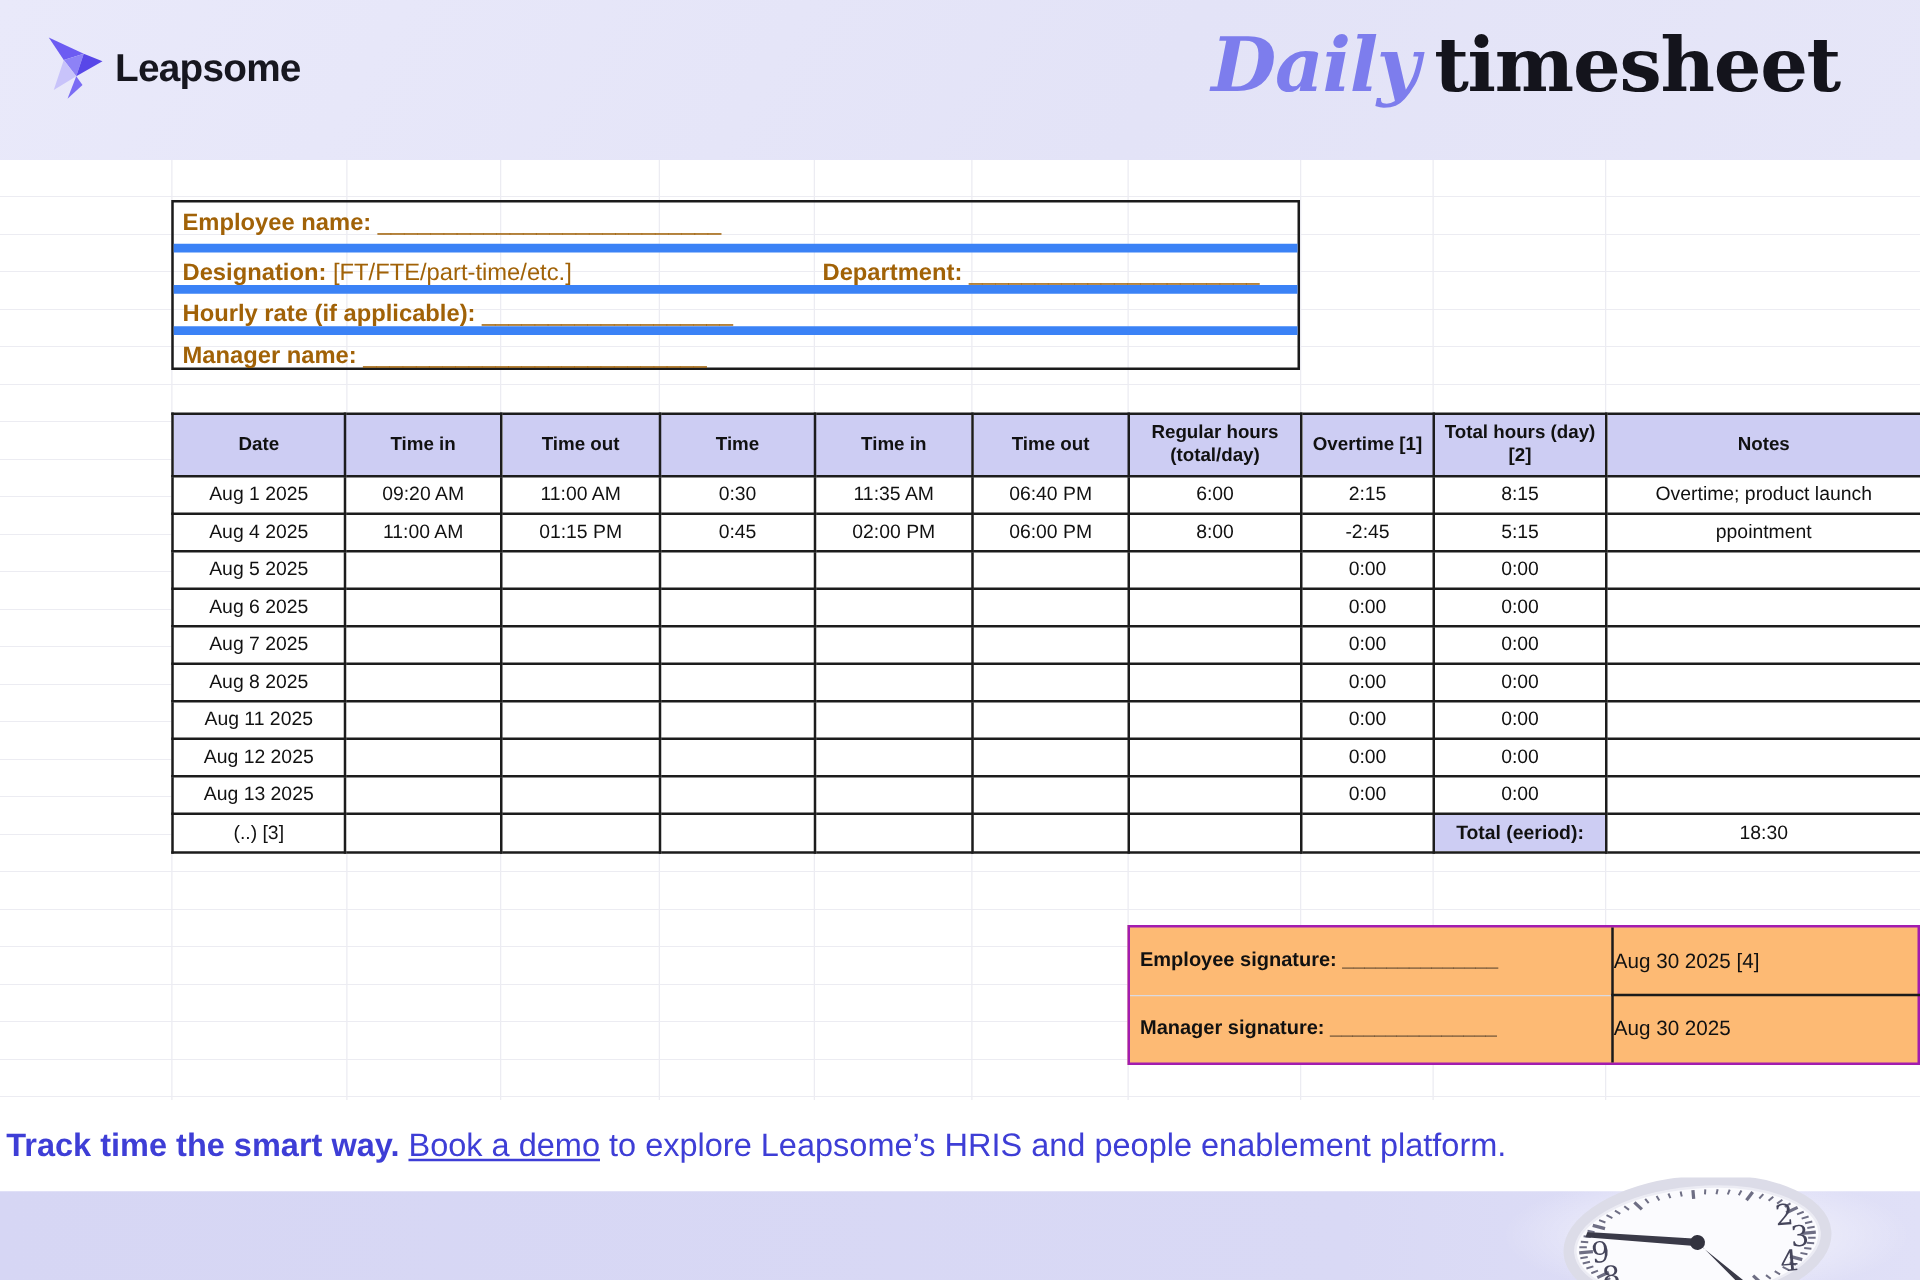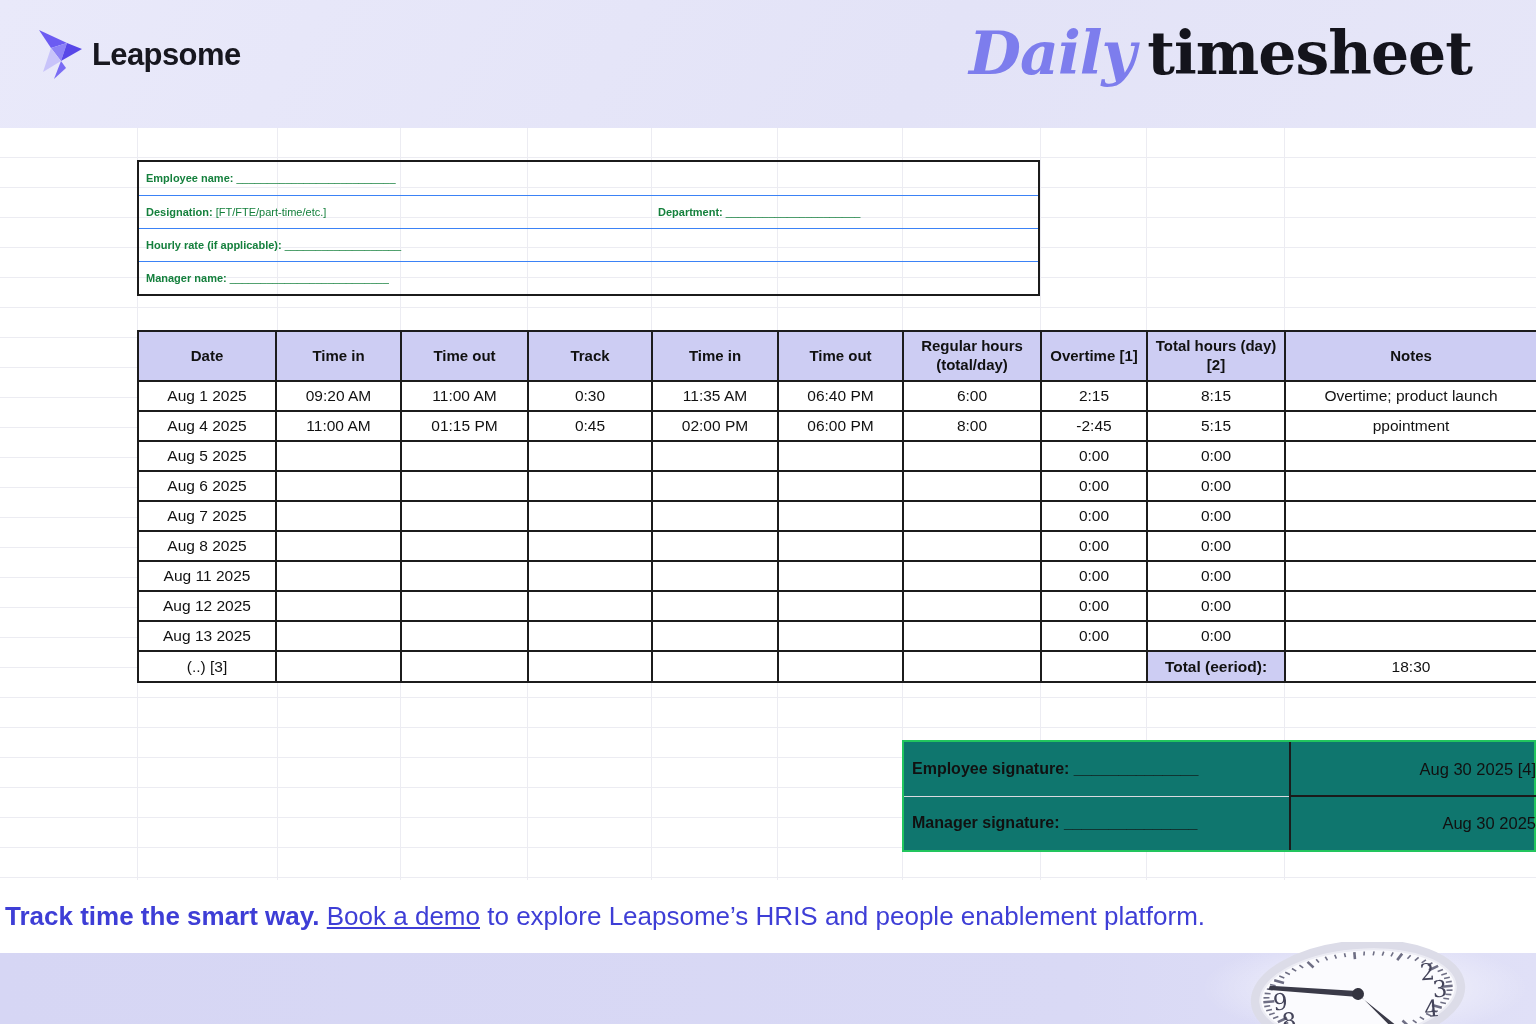--- a/index.html
+++ b/index.html
@@ -18,43 +18,43 @@
   .title-main { color:#14141c; font-weight:700;margin-top:32px; }
 
   
   .grid-layer { position:absolute; left:0; top:128px; width:1536px; height:752px;
     background-image:repeating-linear-gradient(to bottom, transparent 0 29px, #ececf2 29px 30px); }
   .vline { position:absolute; top:0; width:1px; height:752px; background:#ececf2; }
 
   
   .info-box { position:absolute; left:137px; top:160px; width:903px; height:136px;
     border:2px solid #1b1b1b; background:transparent; }
-  .info-row { position:relative; height:33px; font-size:11px; color:#15803d; line-height:33px; padding-left:7px; white-space:nowrap; }
-  .info-row + .info-row { border-top:1px solid #3b82f6; }
+  .info-row { position:relative; height:33px; font-size:19px; color:#a16207; line-height:33px; padding-left:7px; white-space:nowrap; }
+  .info-row + .info-row { border-top:7px solid #3b82f6; }
   .info-label { font-weight:700; }
   .info-value { font-weight:400; }
   .info-right { position:absolute; left:519px; top:0; }
 
   
   table.timesheet { position:absolute; left:137px; top:330px; width:1399px;
     border-collapse:collapse; table-layout:fixed; background:#fff; }
   table.timesheet th, table.timesheet td { border:2px solid #1c1c1c; text-align:center; vertical-align:middle; overflow:hidden; }
   table.timesheet th { height:50px; background:#cdcdf3; font-size:15px; font-weight:700; color:#111; line-height:1.25; padding:0 2px; }
   table.timesheet td { height:30px; font-size:15.5px; color:#111; padding:0 3px; white-space:nowrap; }
   td.total-label { background:#cdcdf3; font-weight:700; }
   td.total-value { color:#3a3a42; }
 
   
-  .sig-box { position:absolute; left:902px; top:740px; width:634px; height:112px; border:2px solid #22c55e; background:#0f766e; }
+  .sig-box { position:absolute; left:902px; top:740px; width:634px; height:112px; border:2px solid #a21caf; background:#fdba74; }
   .sig-left { position:absolute; left:0; top:0; width:385px; height:108px; }
   .sig-row { height:54px; line-height:54px; padding-left:8px; font-size:16px; font-weight:700; color:#111; white-space:nowrap; }
   .sig-left-sep { position:absolute; left:0; top:54px; width:385px; height:1px; background:#dadae0; }
   .sig-vdiv { position:absolute; left:385px; top:0; width:2px; height:108px; background:#1b1b1b; }
   .sig-dates { position:absolute; left:387px; top:0; width:245px; height:108px; }
-  .sig-date { height:54px; line-height:54px; text-align:right; font-size:16.5px; color:#111; }
+  .sig-date { height:54px; line-height:54px; text-align:left; font-size:16.5px; color:#111; }
   .sig-date-sep { position:absolute; left:385px; top:53px; width:249px; height:2px; background:#1b1b1b; }
 
   
   .footer-note { position:absolute; left:5px; top:901px; font-size:26px; color:#3e3ed6; white-space:nowrap; }
   .footer-bold { font-weight:700; }
   .footer-link { color:#3e3ed6; text-decoration:underline; cursor:pointer; }
 
   .bottom-band { position:absolute; left:0; top:953px; width:1536px; height:71px;
     background:linear-gradient(90deg,#d6d6f4 0%,#d9d9f5 70%,#e0e0f7 100%); }
   .clock-glow { position:absolute; left:1200px; top:938px; width:330px; height:100px;
@@ -133,21 +133,21 @@
         <col style="width:138px">
         <col style="width:106px">
       <col style="width:138px">
         <col style="width:252px">
     </colgroup>
     <thead>
       <tr>
           <th>Date</th>
           <th>Time in</th>
           <th>Time out</th>
-          <th>Track</th>
+          <th>Time</th>
           <th>Time in</th>
           <th>Time out</th>
           <th>Regular hours (total/day)</th>
           <th>Overtime [1]</th>
           <th>Total hours (day) [2]</th>
           <th>Notes</th>
         </tr>
     </thead>
     <tbody>
         <tr>

